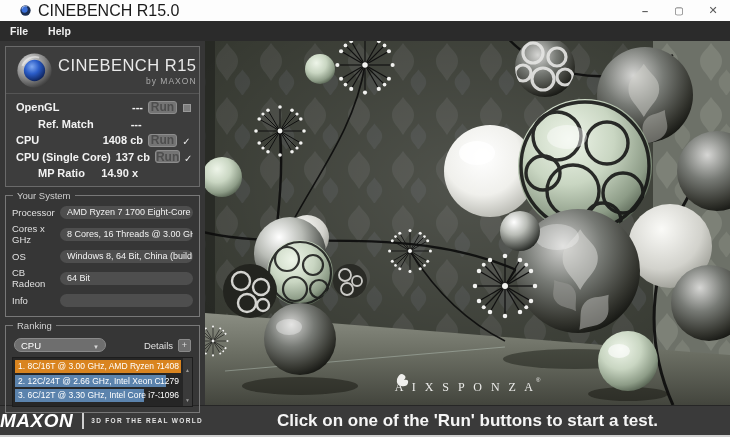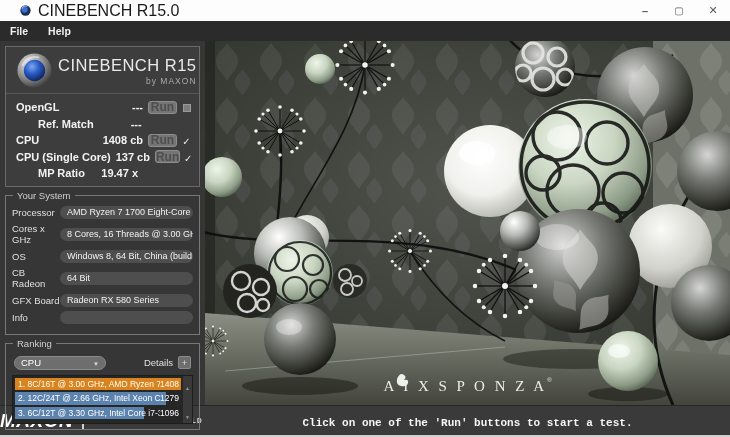--- a/index.html
+++ b/index.html
@@ -83,21 +83,21 @@
   .legend-label { font-size:9.5px; color:#f0f0f0; margin-right:10px; }
 
   
   .footer { height:32px; flex:0 0 auto; background:#3a3a3a; border-top:1px solid #262626;
             border-bottom:2px solid #cfcfcf; display:flex; align-items:center; }
   .maxon-zone { width:205px; flex:0 0 auto; display:flex; align-items:center; }
   .maxon-logo { font-size:19px; font-weight:900; font-style:italic; color:#fff; letter-spacing:.5px; }
   .maxon-divider { width:2px; height:17px; background:#cfcfcf; margin:0 7px 0 9px; }
   .maxon-tagline { font-size:6.5px; color:#e3e3e3; letter-spacing:1.3px; font-weight:bold; }
   .status-zone { flex:1; text-align:center; }
-  .status-message { font-size:11px; font-weight:bold; color:#f5f5f5;font-family:Liberation Mono, monospace; }
+  .status-message { font-size:17px; font-weight:bold; color:#f5f5f5; }
 </style>
 </head>
 <body>
 
 <div class="window">
 
   <div class="titlebar">
     <svg class="app-icon" viewBox="0 0 12 12">
       <circle cx="6" cy="6" r="5.6" fill="#1c2f52"></circle>
       <circle cx="5" cy="5" r="3.4" fill="#3a6fd8"></circle>
@@ -162,21 +162,21 @@
           <span class="check-slot"><span class="check-icon"></span></span>
         </div>
         <div class="bench-row">
           <span class="bench-label">CPU (Single Core)</span>
           <span class="bench-value">137 cb</span>
           <span class="run-btn">Run</span>
           <span class="check-slot"><span class="check-icon"></span></span>
         </div>
         <div class="bench-row">
           <span class="bench-label indent">MP Ratio</span>
-          <span class="bench-value">19.47 x</span>
+          <span class="bench-value">14.90 x</span>
           <span class="run-spacer"></span>
             <span class="check-slot"></span>
         </div>
       </div>
 
       <div class="group">
         <span class="group-label">Your System</span>
         <div class="sys-row">
           <span class="sys-label">Processor</span>
           <span class="sys-value">AMD Ryzen 7 1700 Eight-Core Processor</span>
@@ -185,24 +185,20 @@
           <span class="sys-label">Cores x GHz</span>
           <span class="sys-value">8 Cores, 16 Threads @ 3.00 GHz</span>
         </div>
         <div class="sys-row">
           <span class="sys-label">OS</span>
           <span class="sys-value">Windows 8, 64 Bit, China (build 9200)</span>
         </div>
         <div class="sys-row">
           <span class="sys-label">CB Radeon</span>
           <span class="sys-value">64 Bit</span>
-        </div>
-        <div class="sys-row">
-          <span class="sys-label">GFX Board</span>
-          <span class="sys-value">Radeon RX 580 Series</span>
         </div>
         <div class="sys-row">
           <span class="sys-label">Info</span>
           <span class="sys-value"></span>
         </div>
       </div>
 
       <div class="group">
         <span class="group-label">Ranking</span>
         <div class="rank-controls">
@@ -446,21 +442,21 @@
         <use href="#burst" transform="translate(205,210) scale(.85)"></use>
         <use href="#burst" transform="translate(300,245) scale(1.25)"></use>
         <use href="#burst" transform="translate(8,300) scale(.6)"></use>
 
         <g>
           <path d="M192 338 q3 -7 7 -4 q3 2 0 5 q5 -1 4 3 q-1 4 -7 3 q-5 -1 -4 -7 Z" fill="#efefec"></path>
           <text x="208" y="345" font-family="Liberation Serif, serif" font-size="10.5" letter-spacing="4.5" fill="#ececea"></text>
         </g>
       </svg>
       <div style="position:absolute; left:0; right:0; bottom:10px; text-align:center;">
-        <span style="font-family:'Liberation Serif',serif; font-size:15px; letter-spacing:3px; color:#ececea;">A I X S P O N Z A</span><span style="font-size:6px; color:#ececea; vertical-align:top;">®</span>
+        <span style="font-family:'Liberation Serif',serif; font-size:12px; letter-spacing:3px; color:#ececea;">A I X S P O N Z A</span><span style="font-size:6px; color:#ececea; vertical-align:top;">®</span>
       </div>
     </div>
   </div>
 
   <div class="footer">
     <div class="maxon-zone">
       <span class="maxon-logo">MAXON</span>
       <span class="maxon-divider"></span>
       <span class="maxon-tagline">3D FOR THE REAL WORLD</span>
     </div>

